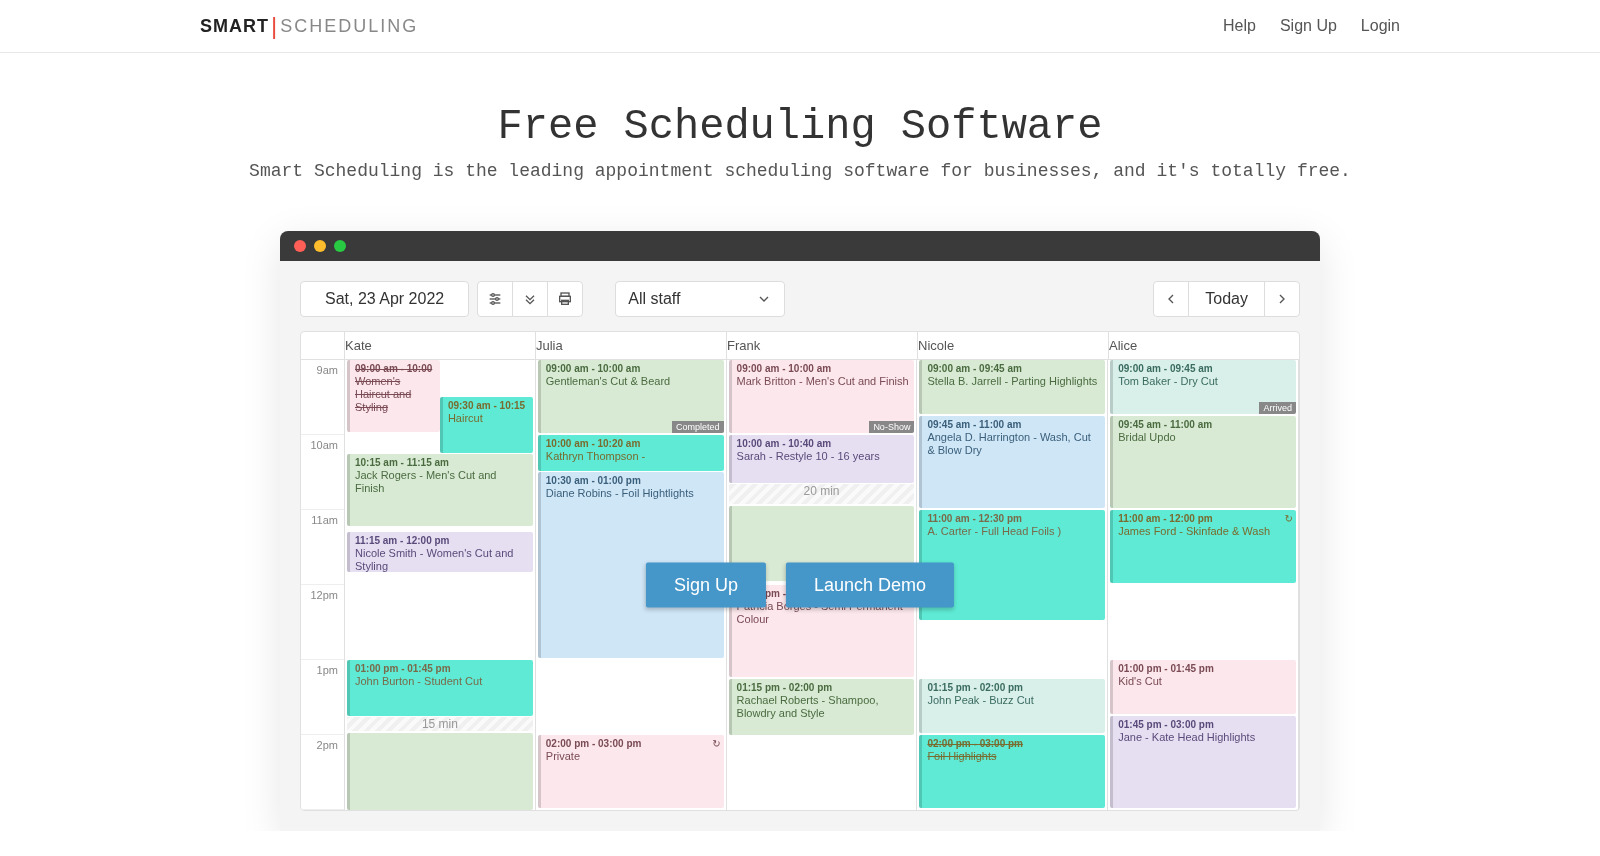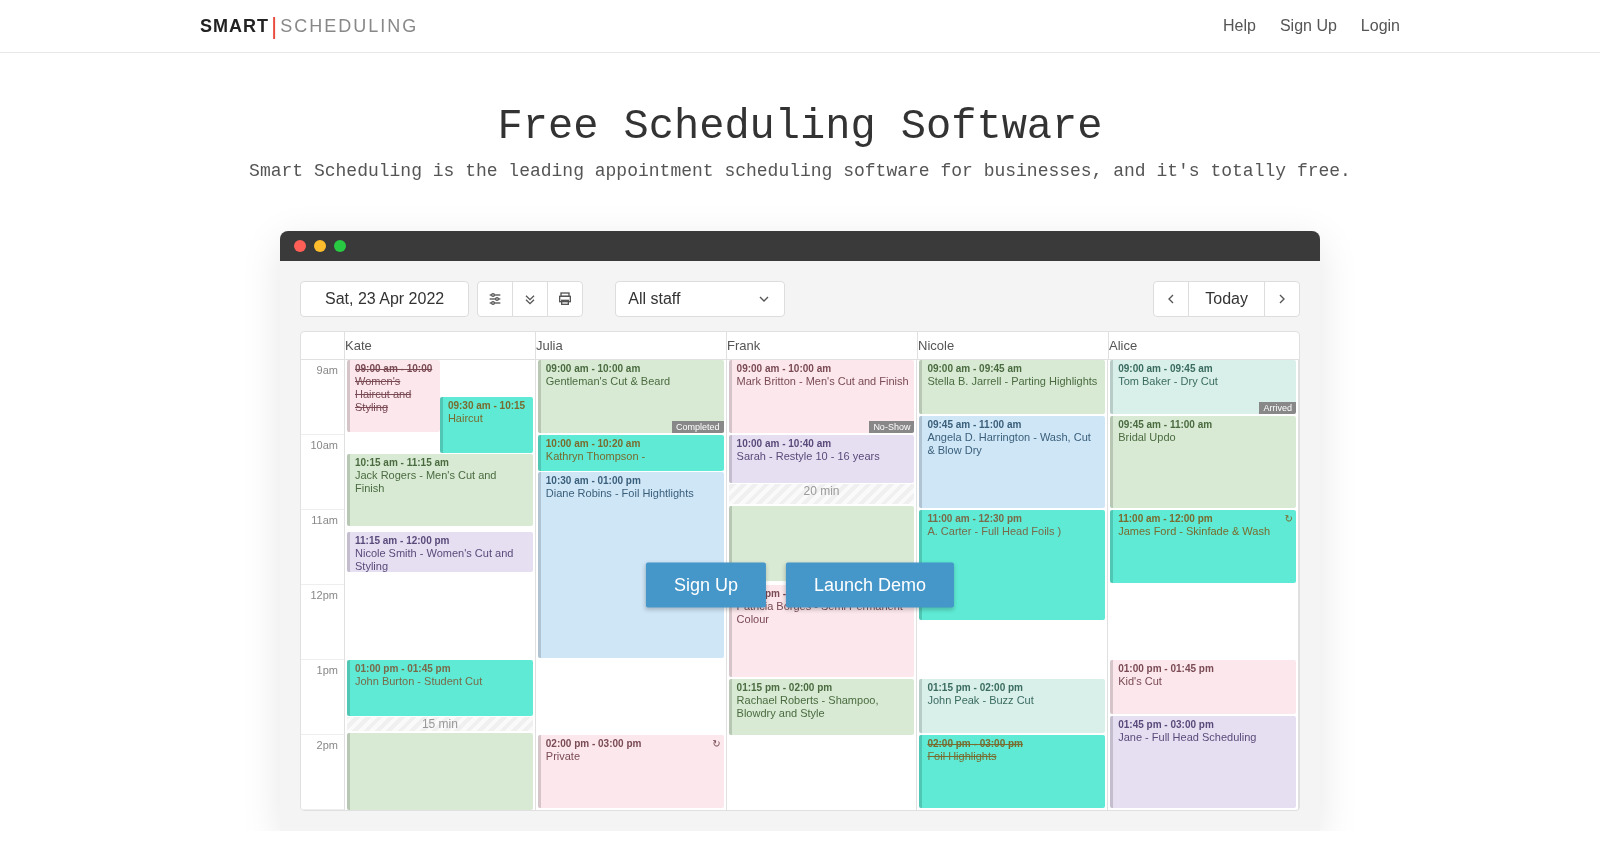--- a/index.html
+++ b/index.html
@@ -286,21 +286,21 @@
             <div class="time">11:00 am - 12:00 pm</div>
             <div class="title">James Ford - Skinfade &amp; Wash</div>
             <span class="recur">↻</span>
           </div>
           <div class="evt c-pink" style="top:300px;height:54px">
             <div class="time">01:00 pm - 01:45 pm</div>
             <div class="title">Kid's Cut</div>
           </div>
           <div class="evt c-purple" style="top:356px;height:92px">
             <div class="time">01:45 pm - 03:00 pm</div>
-            <div class="title">Jane - Full Head Scheduling</div>
+            <div class="title">Jane - Kate Head Highlights</div>
           </div>
         </div>
 
         <div class="cta">
           <button class="cta-btn">Sign Up</button>
           <button class="cta-btn">Launch Demo</button>
         </div>
 
       </div>
     </div>

